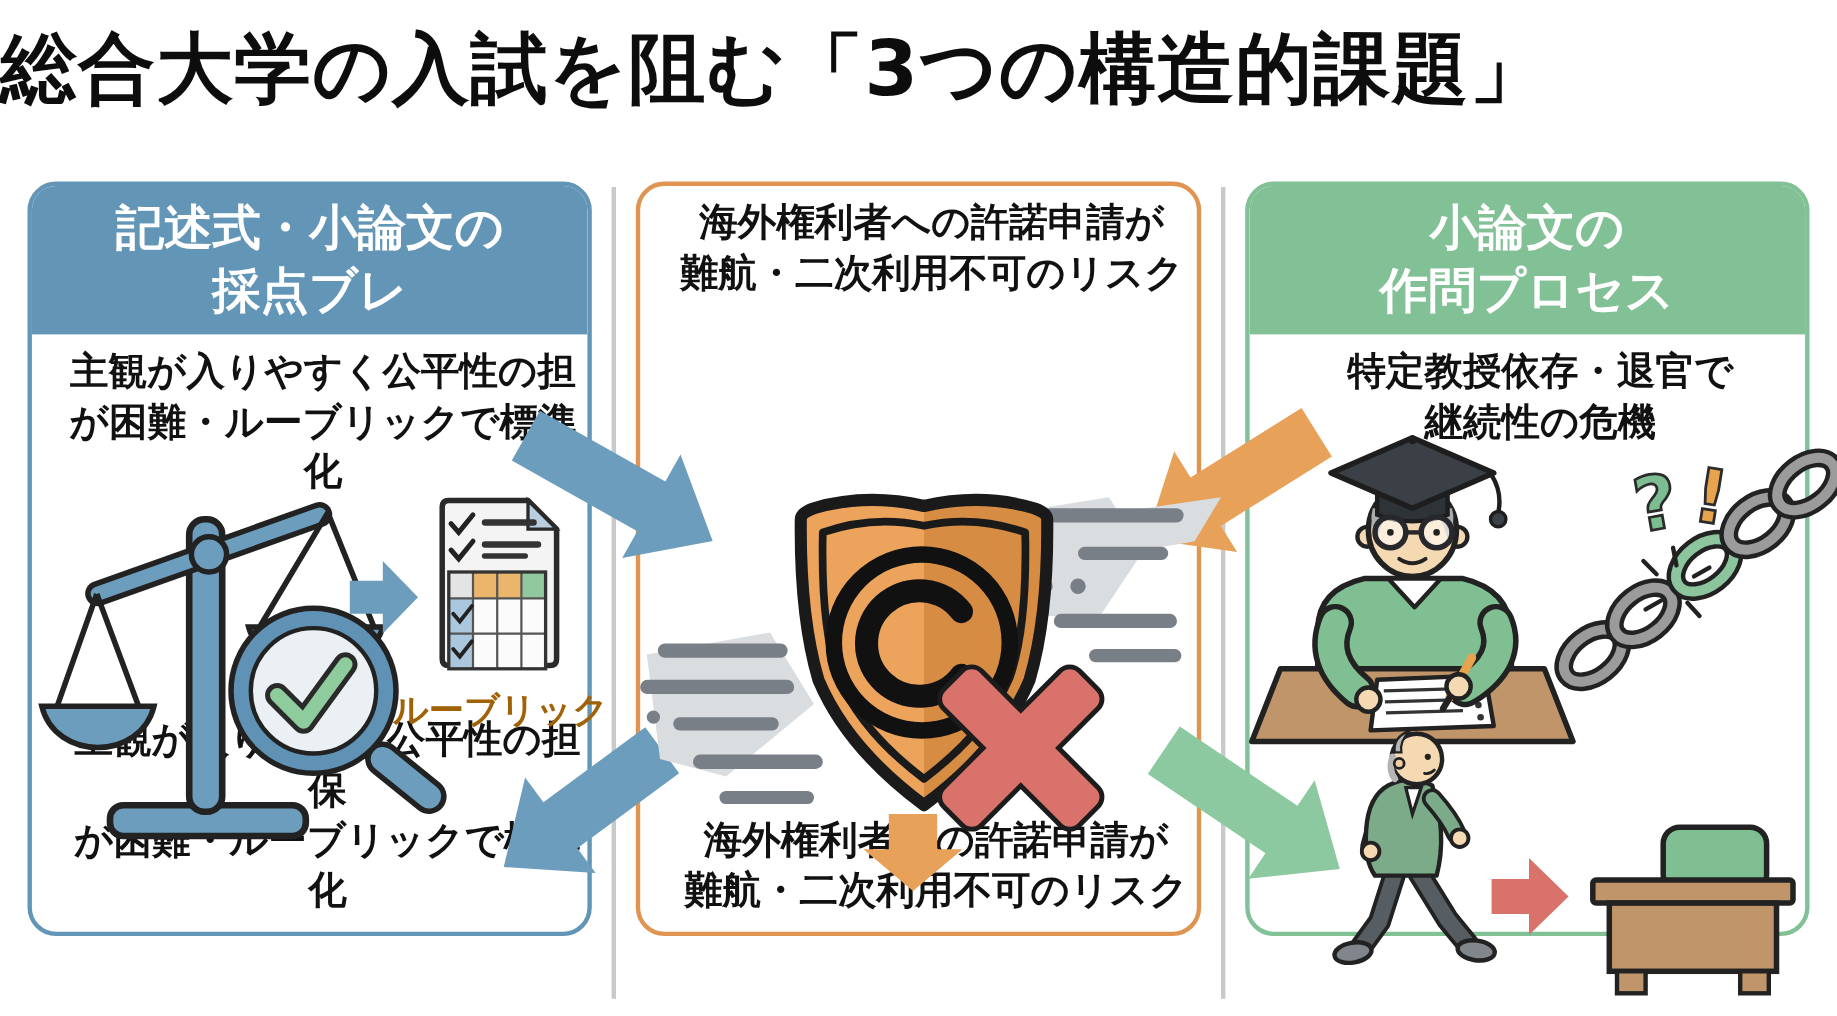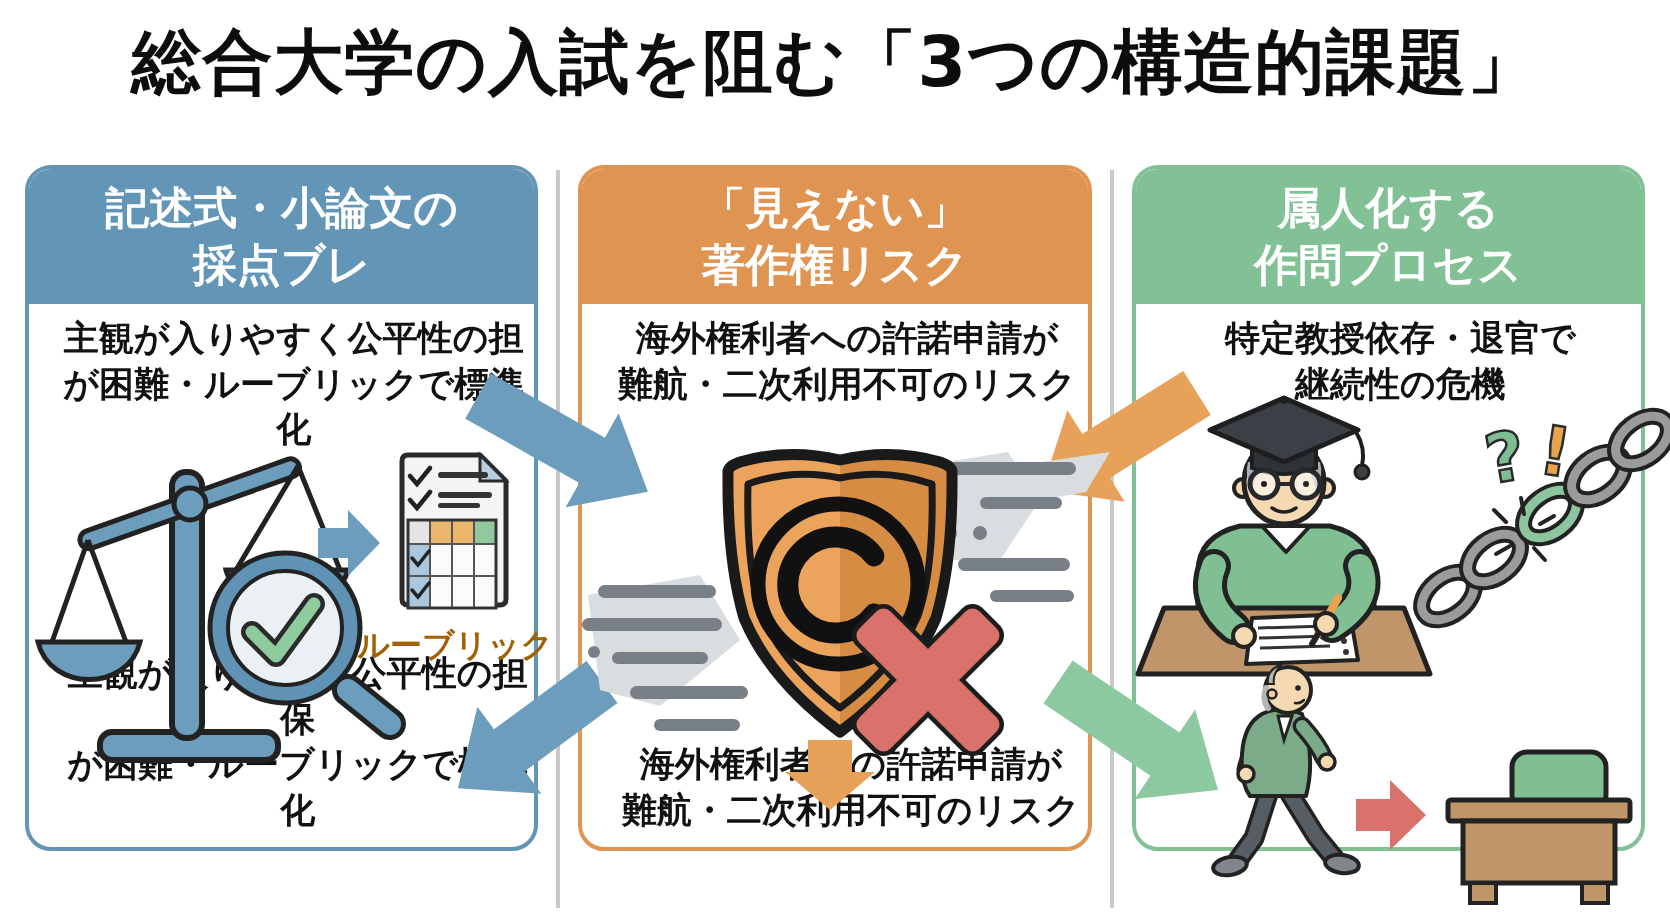--- a/index.html
+++ b/index.html
@@ -1,21 +1,21 @@
 <!DOCTYPE html>
 <html><head>
 <meta charset="utf-8">
 <style>
   html,body { margin:0; padding:0; background:#ffffff; }
   .canvas {
     position:relative; width:1670px; height:924px; background:#ffffff;
     font-family:"DejaVu Sans","Liberation Sans",sans-serif; overflow:hidden;
   }
   .title {
-    position:absolute; top:16px; left:0; right:0; text-align:center;
+    position:absolute; top:16px; left:0; right:0; text-align:left;
     font-size:70px; font-weight:900; color:#0d0d0d; letter-spacing:1px;
     white-space:nowrap;
   }
   .columns {
     position:absolute; left:25px; top:165px; width:1620px; height:686px;
     display:flex; gap:40px;
   }
   .column {
     flex:1; position:relative; background:#ffffff;
     border:4px solid var(--c,#888); border-radius:26px; overflow:hidden;
@@ -59,29 +59,27 @@
   <div class="columns">
     <div class="column" style="--c: #6295b6;">
       <div class="col-header">記述式・小論文の
 採点ブレ</div>
       <div class="col-text-top">主観が入りやすく公平性の担
 が困難・ルーブリックで標準化</div>
       <div class="col-text-bottom">主観が入りやすく公平性の担保
 が困難・ルーブリックで標準化</div>
     </div>
     <div class="column" style="--c: #e09452;">
-      <div class="col-header">「見えない」
-著作権リスク</div>
       <div class="col-text-top">海外権利者への許諾申請が
 難航・二次利用不可のリスク</div>
       <div class="col-text-bottom">海外権利者への許諾申請が
 難航・二次利用不可のリスク</div>
     </div>
     <div class="column" style="--c: #82c096;">
-      <div class="col-header">属人化する
+      <div class="col-header">小論文の
 作問プロセス</div>
       <div class="col-text-top">特定教授依存・退官で
 継続性の危機</div>
       <div class="col-text-bottom"></div>
     </div>
   </div>
 
   <div class="rubric-label">ルーブリック</div>
 
   <svg class="overlay" viewBox="0 0 1670 924">

